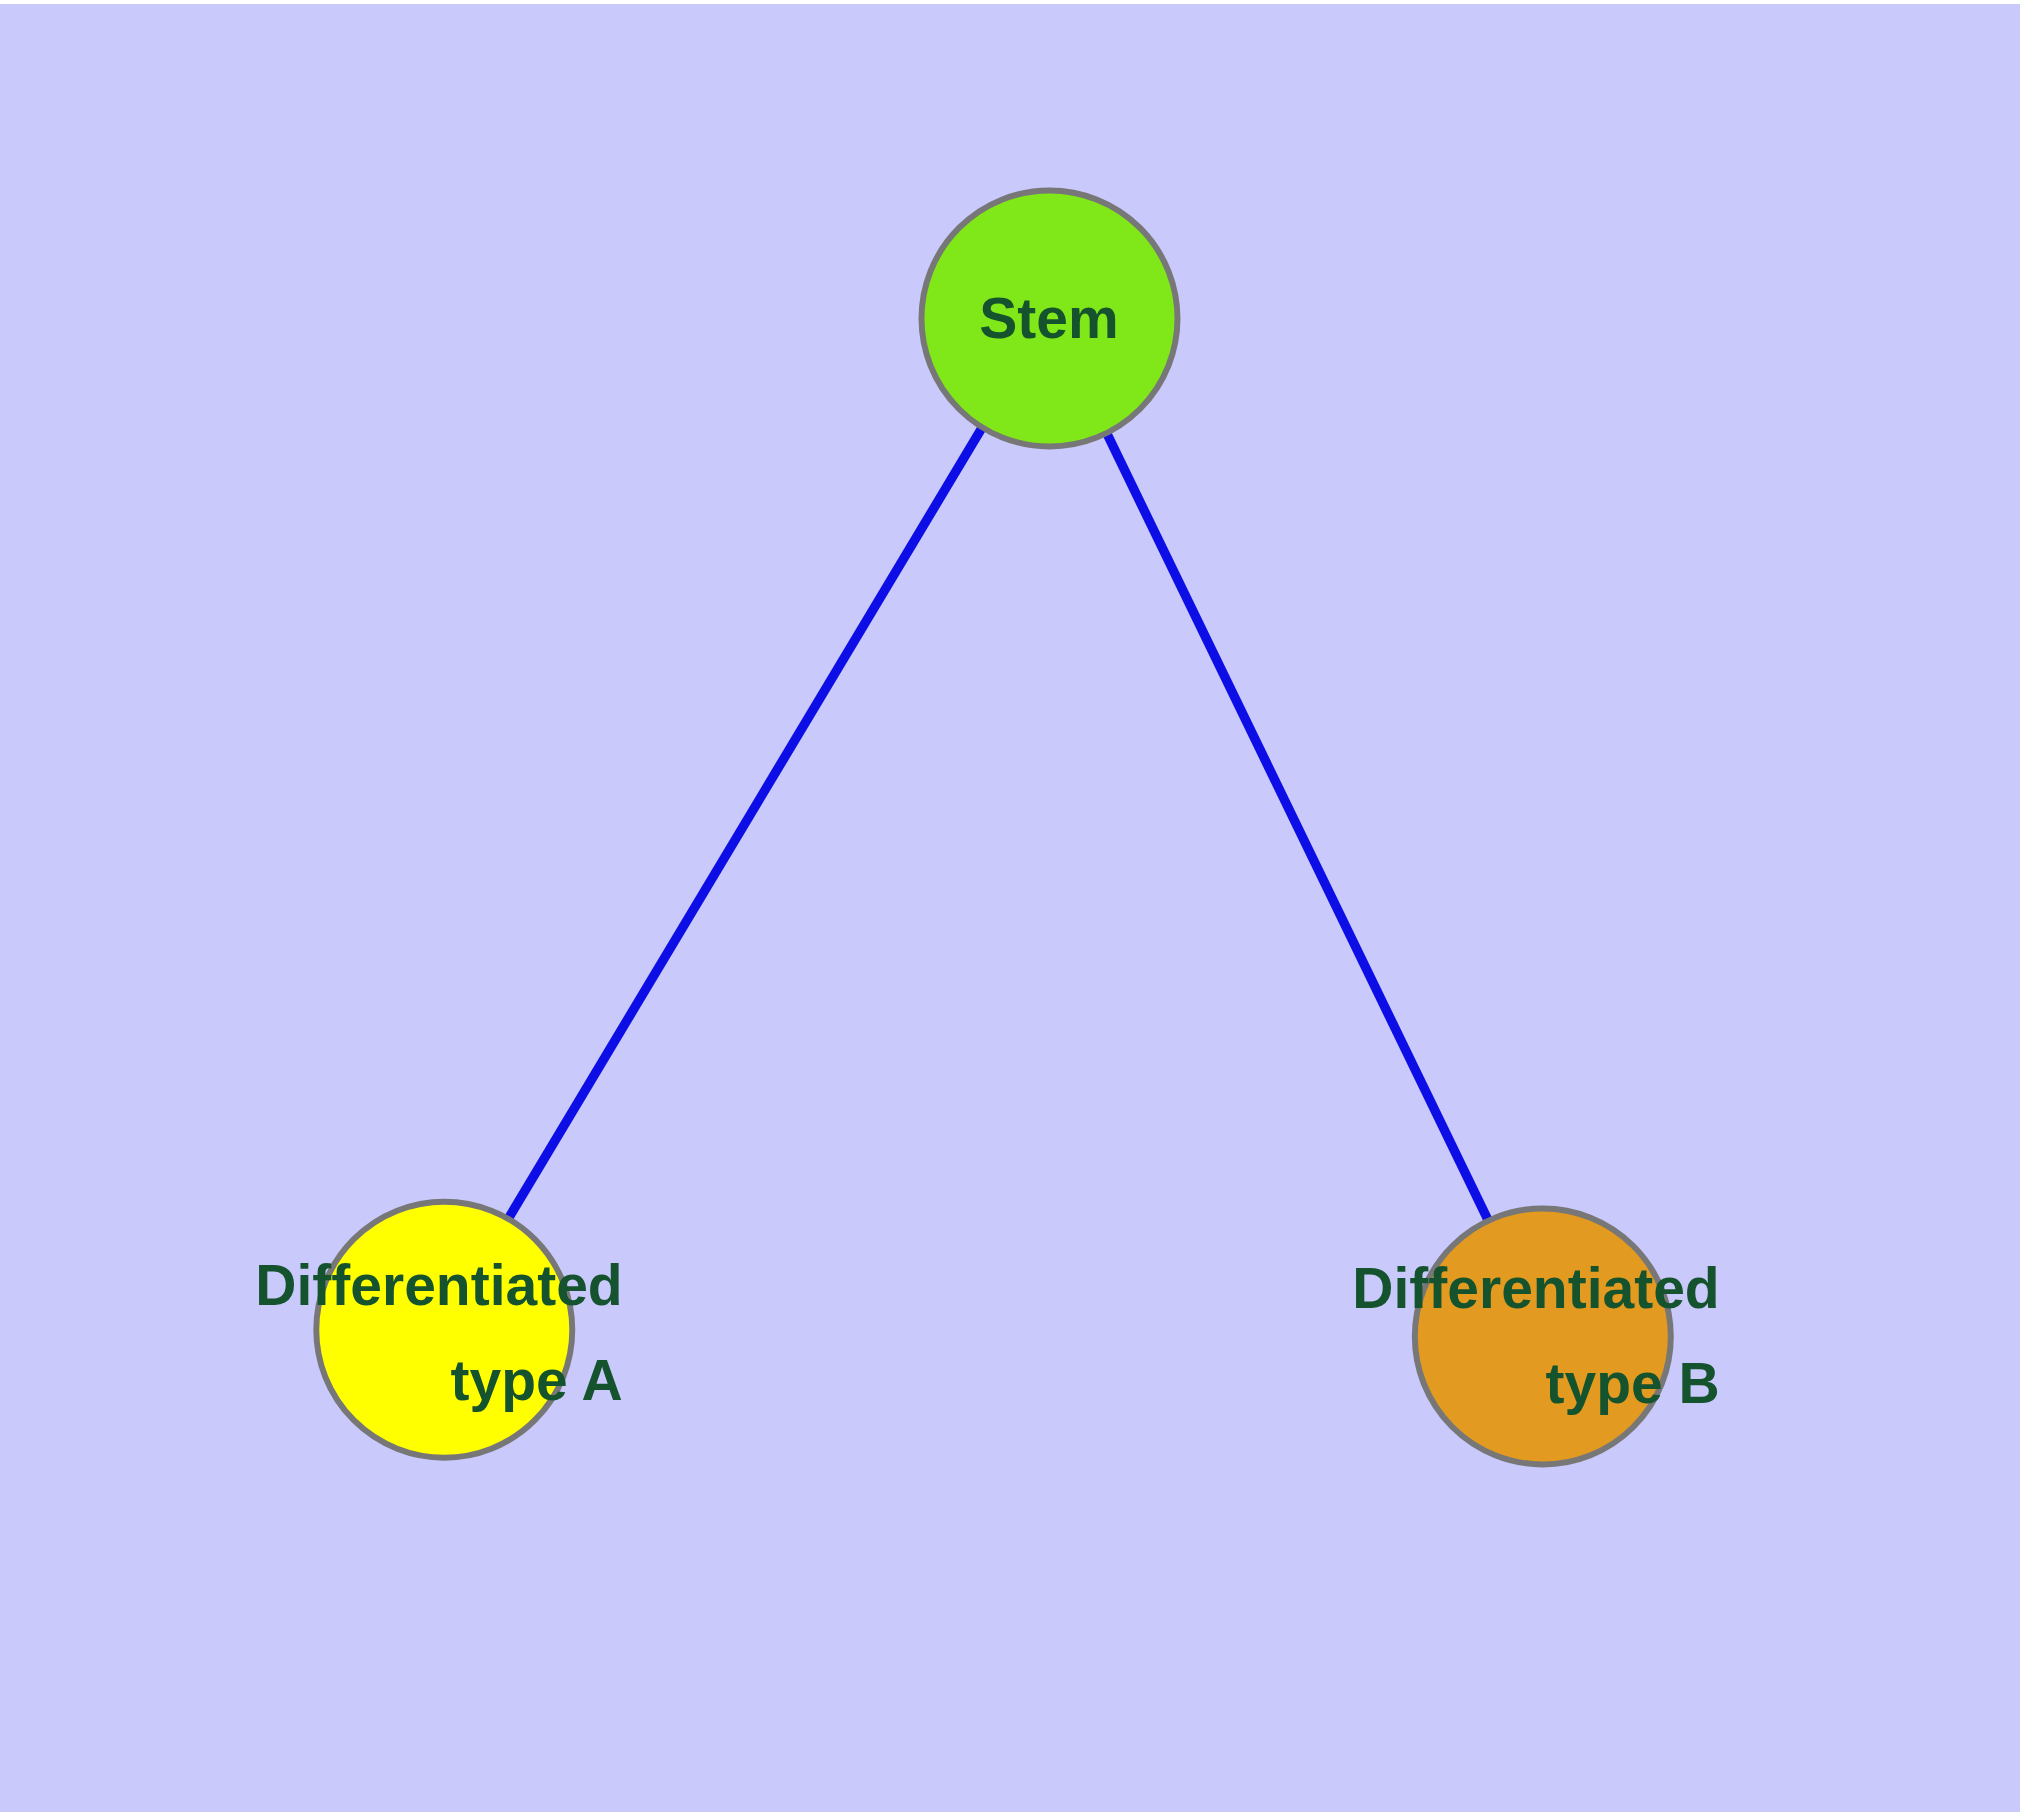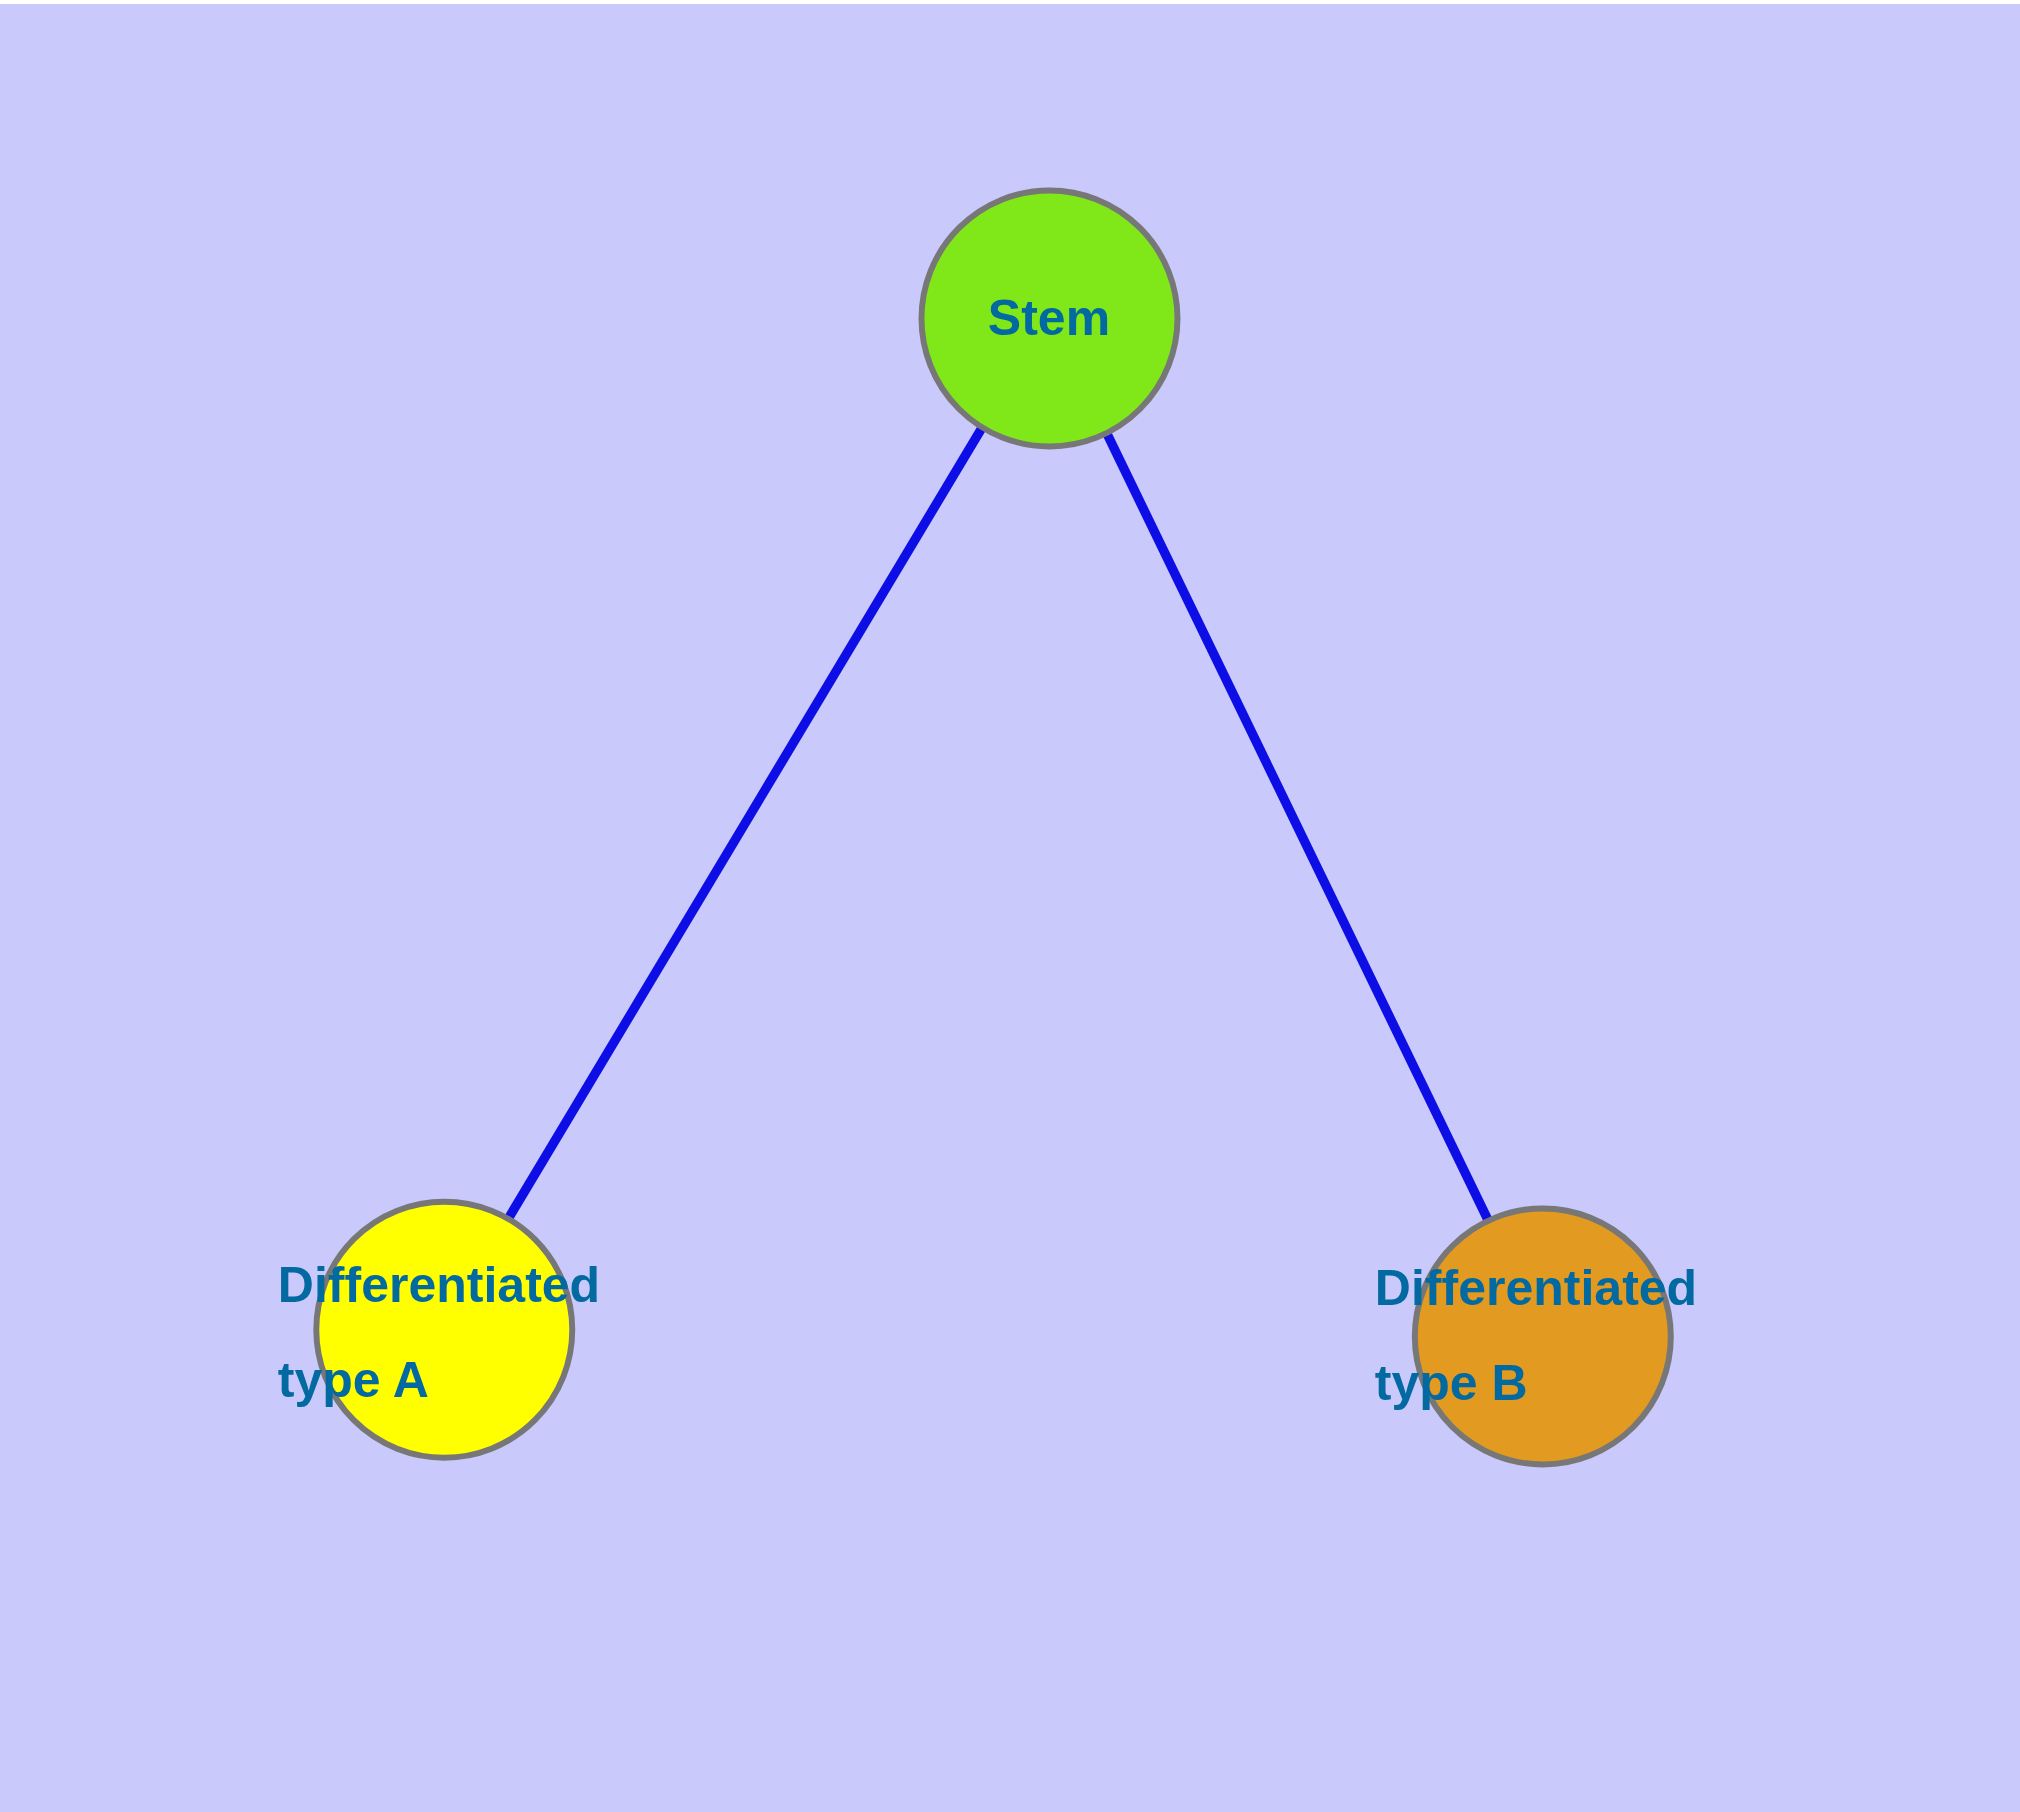--- a/index.html
+++ b/index.html
@@ -29,24 +29,24 @@
     fill: none;
   }
   .node-circle {
     stroke: var(--node_border, #777777);
     stroke-width: 7px;
   }
   .node-label {
     position: absolute;
     transform: translate(-50%, -50%);
     font-weight: bold;
-    font-size: 50px;
+    font-size: 57px;
     line-height: 95px;
-    color: #0369a1;
-    text-align: left;
+    color: #14532d;
+    text-align: right;
     white-space: pre-line;
     pointer-events: none;
   }
   .label-stem  { left: 1049px; top: 314px; }
   .label-typea { left: 439px;  top: 1329px; }
   .label-typeb { left: 1536px; top: 1332px; }
 </style>
 </head>
 <body>
 

